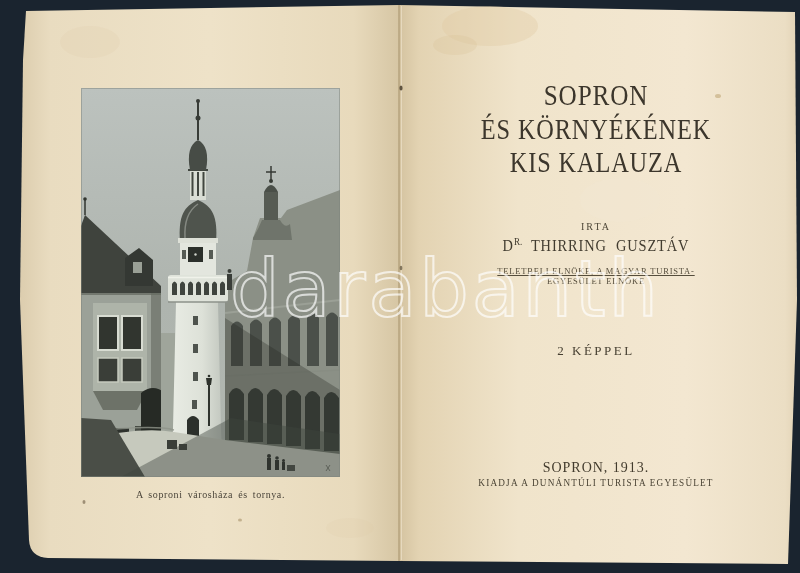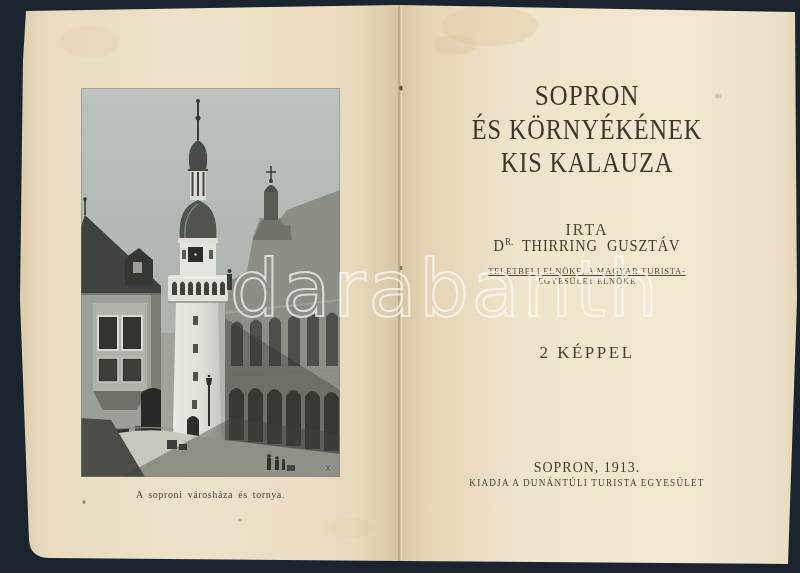--- a/index.html
+++ b/index.html
@@ -1,32 +1,32 @@
 <!DOCTYPE html>
 <html><head>
 <meta charset="utf-8">
 <style>
   html,body{margin:0;padding:0;}
   body{width:800px;height:573px;overflow:hidden;font-family:"Liberation Serif",serif;}
   .stage{position:relative;width:800px;height:573px;background:#1a242f;overflow:hidden;}
   svg{display:block;}
   .art{position:absolute;left:0;top:0;}
   
-  .rp{position:absolute;left:390px;top:0;width:394px;height:573px;text-align:center;color:#3a342b;}
+  .rp{position:absolute;left:399px;top:0;width:394px;height:573px;text-align:center;color:#3a342b;}
   .rp div{position:absolute;left:0;right:0;text-align:center;}
   .title-line{font-size:30px;letter-spacing:1px;transform:scaleX(0.84);transform-origin:50% 50%;color:#3c362c;white-space:nowrap;}
   .t1{top:78px;}
   .t2{top:113px;font-size:29px;}
   .t3{top:146px;font-size:29px;}
-  .irta{top:221px;font-size:16px;letter-spacing:2px;color:#4e4738;}
+  .irta{top:221px;font-size:10px;letter-spacing:2px;color:#4e4738;}
   .author{top:236px;font-size:16px;letter-spacing:1px;word-spacing:5px;color:#423c30;transform:scaleX(0.9);transform-origin:50% 50%;white-space:nowrap;}
   .author sup{font-size:10px;vertical-align:6px;letter-spacing:0;}
   .affil{font-size:8.5px;letter-spacing:0.8px;color:#554d3c;white-space:nowrap;}
   .a1{top:256px;}.a2{top:266px;text-decoration:underline;}.a3{top:276px;}
-  .keppel{top:343px;font-size:17px;letter-spacing:2.5px;color:#463f31;}
+  .keppel{top:343px;font-size:13px;letter-spacing:2.5px;color:#463f31;}
   .imp1{top:460px;font-size:14px;letter-spacing:1px;color:#423b2d;}
   .imp2{top:477px;font-size:10px;letter-spacing:1.3px;color:#4b4435;transform:scaleX(0.92);transform-origin:50% 50%;white-space:nowrap;}
   
   .caption{position:absolute;left:81px;top:489px;width:259px;text-align:center;font-size:10px;letter-spacing:0.6px;word-spacing:2px;color:#4b453a;}
   
   .watermark{position:absolute;left:218px;top:244px;pointer-events:none;}
 </style>
 </head>
 <body>
 

